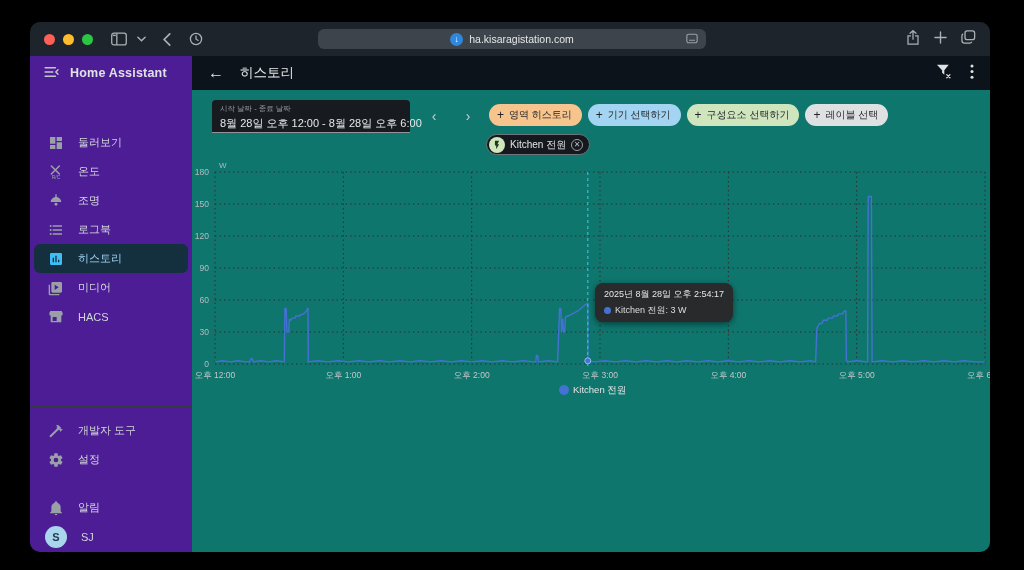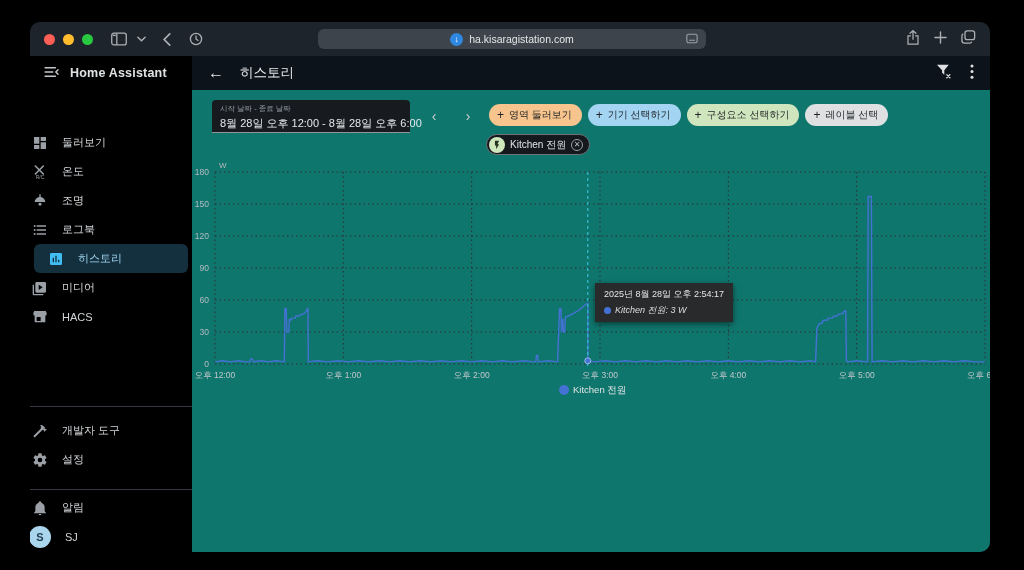--- a/index.html
+++ b/index.html
@@ -11,25 +11,25 @@
   .traffic{display:flex;gap:8px;margin-left:14px;}
   .light{width:11px;height:11px;border-radius:50%;}
   .navicons{display:flex;align-items:center;gap:10px;margin-left:18px;color:#aab0b5;}
   .navicons svg{display:block;}
   .url-pill{position:absolute;left:288px;top:7px;width:388px;height:20px;border-radius:6px;background:#3d444b;display:flex;align-items:center;justify-content:center;gap:6px;color:#e4e7ea;font-size:10.5px;}
   .url-fav{width:13px;height:13px;border-radius:50%;background:#2f88e0;color:#fff;font-size:9px;display:flex;align-items:center;justify-content:center;line-height:1;}
   .url-reader{position:absolute;right:8px;top:4px;color:#9aa1a7;}
   .chrome-right{position:absolute;right:14px;top:0;height:34px;display:flex;align-items:center;gap:14px;color:#aab0b5;}
   
   .app{position:absolute;left:0;top:34px;width:960px;height:496px;display:flex;}
-  .sidebar{position:relative;width:162px;height:496px;background:#000000;flex:none;text-align:right;}
+  .sidebar{position:relative;width:162px;height:496px;background:#4c1d95;flex:none;text-align:right;}
   .sidebar-header{position:absolute;left:0;top:0;width:162px;height:34px;display:flex;align-items:center;gap:10px;padding-left:14px;color:#dfe2e5;}
   .sidebar-title{font-size:12.5px;font-weight:bold;letter-spacing:.2px;}
   .nav-group{position:absolute;left:0;width:162px;}
-  .nav-item{position:relative;height:29px;display:flex;align-items:center;gap:14px;padding-left:2px;color:#c9cdd1;cursor:default;}
+  .nav-item{position:relative;height:29px;display:flex;align-items:center;gap:14px;padding-left:18px;color:#c9cdd1;cursor:default;}
   .nav-item .nicon{width:16px;height:16px;color:#9aa0a5;flex:none;}
   .nav-item .nicon svg{width:16px;height:16px;display:block;}
   .nav-label{font-size:11px;color:#d3d6d9;}
   .nav-item.selected{margin:0 4px;padding-left:14px;border-radius:6px;background:#14303f;}
   .nav-item.selected .nicon{color:#40bdf5;}
   .nav-item.selected .nav-label{color:#9fd2ee;}
   .sidebar-divider{position:absolute;left:0;width:162px;height:1px;background:#343a40;}
   .avatar{width:22px;height:22px;border-radius:50%;background:#a9d6ec;color:#1d3b4e;font-size:11px;font-weight:bold;display:flex;align-items:center;justify-content:center;margin-left:-3px;}
   
   .main{position:relative;width:798px;height:496px;background:#101316;}
@@ -50,25 +50,25 @@
   .chip .plus{font-size:12px;line-height:1;}
   .entity-chip{position:absolute;left:294px;top:44px;height:21px;border:1px solid #6d7378;border-radius:11px;background:#15181c;display:flex;align-items:center;gap:5px;padding:0 6px 0 2px;}
   .entity-ico{width:16px;height:16px;border-radius:50%;background:#cfe7bd;display:flex;align-items:center;justify-content:center;}
   .entity-ico svg{width:10px;height:10px;display:block;color:#23321c;}
   .entity-label{font-size:10px;color:#e2e4e6;white-space:nowrap;}
   .entity-close{width:12px;height:12px;border:1px solid #9aa0a5;border-radius:50%;color:#b7bcc0;font-size:8px;line-height:10px;text-align:center;}
   
   .chart-wrap{position:absolute;left:0;top:60px;width:798px;height:250px;}
   .chart-wrap svg{display:block;}
   
-  .tooltip{position:absolute;left:403px;top:193px;background:#292a2c;border-radius:0;padding:5px 9px;box-shadow:0 2px 6px rgba(0,0,0,.5);}
+  .tooltip{position:absolute;left:403px;top:193px;background:#292a2c;border-radius:8px;padding:5px 9px;box-shadow:0 2px 6px rgba(0,0,0,.5);}
   .tt-time{font-size:9px;color:#e4e6e8;white-space:nowrap;}
   .tt-row{display:flex;align-items:center;gap:4px;margin-top:3px;}
   .tt-dot{width:7px;height:7px;border-radius:50%;}
-  .tt-text{font-size:9px;color:#dcdee0;white-space:nowrap;font-style:italic;}
+  .tt-text{font-size:9px;color:#dcdee0;white-space:nowrap;}
 </style>
 </head>
 <body>
 
 <div class="stage">
   <div class="window">
 
     <div class="browser-toolbar">
       <div class="traffic">
         <span class="light" id="tl-red" style="background: rgb(255, 95, 87);"></span>
@@ -263,21 +263,21 @@
           <div class="date-box">
             <div class="date-label">시작 날짜 - 종료 날짜</div>
             <div class="date-value">8월 28일 오후 12:00 - 8월 28일 오후 6:00</div>
           </div>
           <span class="range-prev">‹</span>
           <span class="range-next">›</span>
 
           <div class="chips-row" id="chips-row">
               <div class="chip" style="background: rgb(246, 196, 140);">
                 <span class="plus">+</span>
-                <span>영역 둘러보기</span>
+                <span>영역 히스토리</span>
               </div>
               <div class="chip" style="background: rgb(163, 212, 242);">
                 <span class="plus">+</span>
                 <span>기기 선택하기</span>
               </div>
               <div class="chip" style="background: rgb(207, 229, 189);">
                 <span class="plus">+</span>
                 <span>구성요소 선택하기</span>
               </div>
               <div class="chip" style="background: rgb(222, 224, 226);">

